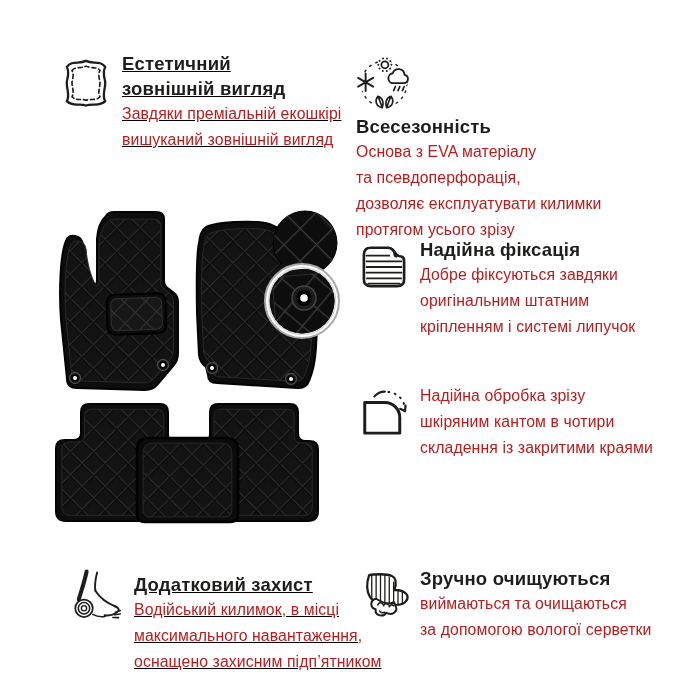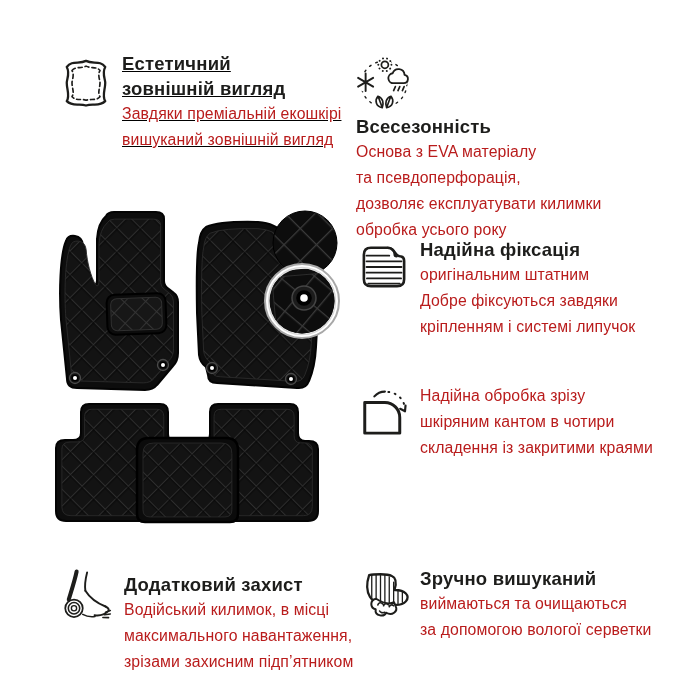--- a/index.html
+++ b/index.html
@@ -55,40 +55,40 @@
       </svg>
     </div>
     <div class="f-text">
       <div class="f-title">
         <div>Всесезонність</div>
       </div>
       <div class="f-body">
         <div>Основа з EVA матеріалу</div>
         <div>та псевдоперфорація,</div>
         <div>дозволяє експлуатувати килимки</div>
-        <div>обробка усього року</div>
+        <div>протягом усього зрізу</div>
       </div>
     </div>
   </div>
 
   <div class="feature" style="left:356px;top:237px;">
     <div class="f-icon">
       <svg width="56" height="60" viewBox="0 0 64 64" fill="none" stroke="#1d1d1b" stroke-width="3" stroke-linecap="round" stroke-linejoin="round">
         <path d="M17,10 h19 q4,0 6.5,3 l3.5,4.5 q2,2.5 5.5,2.5 q3.5,0.5 3.5,5 v21 q0,8 -8,8 h-30 q-8,0 -8,-8 v-28 q0,-8 8,-8 z"></path>
         <path stroke-width="2.4" d="M36,10 c5,0 8,3 8,7.5 c0,1.8 1,2.5 2.5,2.5"></path>
         <path stroke-width="2.1" d="M12,19 h26 M12,25.5 h40 M12,32 h40 M12,38.5 h40 M12.5,45 h39 M14,51 h36"></path>
       </svg>
     </div>
     <div class="f-text">
       <div class="f-title">
         <div>Надійна фіксація</div>
       </div>
       <div class="f-body">
+        <div>Добре фіксуються завдяки</div>
         <div>оригінальним штатним</div>
-        <div>Добре фіксуються завдяки</div>
         <div>кріпленням і системі липучок</div>
       </div>
     </div>
   </div>
 
   <div class="feature" style="left:356px;top:383px;">
     <div class="f-icon">
       <svg width="56" height="60" viewBox="0 0 64 64" fill="none" stroke="#1d1d1b" stroke-width="3.4" stroke-linecap="round" stroke-linejoin="round">
         <path d="M10,20 H33 A17,17 0 0 1 50,37 V55 H10 Z"></path>
         <path stroke-width="2.5" d="M21,13 c4,-4.5 8,-5.5 12,-5.5"></path>
@@ -98,41 +98,41 @@
     </div>
     <div class="f-text">
       <div class="f-body">
         <div>Надійна обробка зрізу</div>
         <div>шкіряним кантом в чотири</div>
         <div>складення із закритими краями</div>
       </div>
     </div>
   </div>
 
-  <div class="feature" style="left:60px;top:565px;">
+  <div class="feature" style="left:70px;top:565px;text-decoration:underline;">
     <div class="f-icon">
       <svg width="56" height="62" viewBox="0 0 64 64" fill="none" stroke="#1d1d1b" stroke-width="2.2" stroke-linecap="round" stroke-linejoin="round">
         <circle cx="16" cy="46" r="10" stroke-width="2"></circle>
         <circle cx="16" cy="46" r="6.5" stroke-width="1.8"></circle>
         <circle cx="16" cy="46" r="3" stroke-width="1.6"></circle>
         <path stroke-width="4.6" d="M19,4 C17,14 13,26 10,36"></path>
         <path d="M31,5 C29,13 28,20 29,26"></path>
         <path d="M29,26 C34,34 42,40 52,44"></path>
         <path d="M52,44 q4.5,2 3.5,5 q-7,6.5 -16,5"></path>
         <path stroke-width="1.8" d="M52,50.5 l5.5,-2 M51,53.5 l6.5,-1 M49,56.5 l6.5,0.2 M26,53 q6,3.5 14,2.5"></path>
       </svg>
     </div>
     <div class="f-text" style="margin-top:7px;">
       <div class="f-title">
         <div>Додатковий захист</div>
       </div>
       <div class="f-body">
         <div>Водійський килимок, в місці</div>
         <div>максимального навантаження,</div>
-        <div>зрізами захисним підп’ятником</div>
+        <div>оснащено захисним підп’ятником</div>
       </div>
     </div>
   </div>
 
   <div class="feature" style="left:356px;top:566px;">
     <div class="f-icon">
       <svg width="56" height="62" viewBox="0 0 64 64" fill="none" stroke="#1d1d1b" stroke-width="2.6" stroke-linecap="round" stroke-linejoin="round">
         <defs>
           <clipPath id="matClip">
             <path d="M15,7 q-5,15 1,25 q3,5 10,6 l10,2 q16,3 21,-3 q4,-5 0,-9 q-4,-4 -12,-4 l-1,0 q4,-13 -3,-16 q-4,-2 -13,-2 q-9,0 -13,1 z"></path>
@@ -141,21 +141,21 @@
         <path d="M15,7 q-5,15 1,25 q3,5 10,6 l10,2 q16,3 21,-3 q4,-5 0,-9 q-4,-4 -12,-4 l-1,0 q4,-13 -3,-16 q-4,-2 -13,-2 q-9,0 -13,1 z"></path>
         <g clip-path="url(#matClip)" stroke-width="1.5">
           <path d="M18,5 v36 M23,5 v36 M28,5 v36 M33,6 v34 M38,9 v31 M43,15 v25 M48,18 v22 M53,20 v18"></path>
         </g>
         <path fill="#ffffff" stroke-width="2.3" d="M23,34 q-5.5,1 -5.5,6 q0,5 5,6 q-1,6 5,7 q5,1 7,-3 q5,3 9,0 q4,-3 2,-7 l-2,-5 q-8,4 -20.5,-4 z"></path>
         <path stroke-width="1.9" d="M25,41 a3,3 0 0 1 5.5,-1 M31.5,42 a3,3 0 0 1 5.5,-1 M38,43 a3,3 0 0 1 5,-1 M27,48 a4,3 0 0 0 6,1.5"></path>
       </svg>
     </div>
     <div class="f-text">
       <div class="f-title">
-        <div>Зручно вишуканий</div>
+        <div>Зручно очищуються</div>
       </div>
       <div class="f-body">
         <div>виймаються та очищаються</div>
         <div>за допомогою вологої серветки</div>
       </div>
     </div>
   </div>
 
   <div class="product">
     <svg width="300" height="345" viewBox="0 0 300 345">

